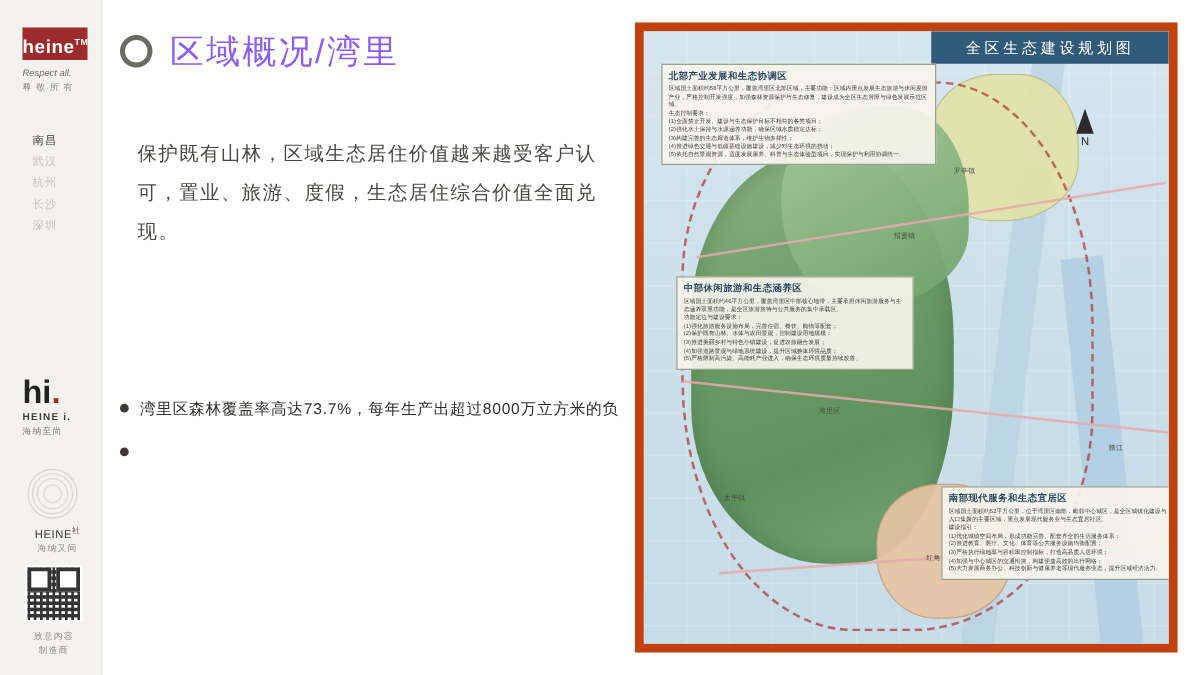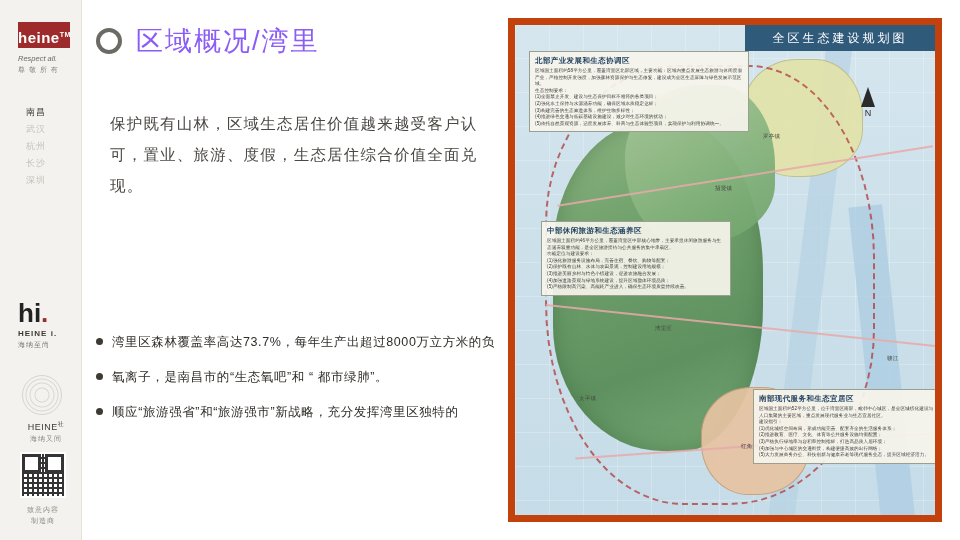--- a/index.html
+++ b/index.html
@@ -179,21 +179,20 @@
     color: #4a4843;
     line-height: 31px;
     letter-spacing: 1.2px;
   }
 
   
   .bullets {
     position: absolute;
     left: 96px; top: 316px;
     width: 404px;
-    margin-top: 15px;
   }
   .bullet {
     display: flex;
     align-items: flex-start;
     margin-bottom: 13px;
   }
   .bullet .dot {
     width: 7px; height: 7px;
     border-radius: 50%;
     background: #3d3a34;
@@ -402,25 +401,20 @@
 
   <div class="intro">保护既有山林，区域生态居住价值越来越受客户认可，置业、旅游、度假，生态居住综合价值全面兑现。</div>
 
   <div class="bullets">
     <div class="bullet">
       <div class="dot"></div>
       <div class="txt">湾里区森林覆盖率高达73.7%，每年生产出超过8000万立方米的负</div>
     </div>
     <div class="bullet">
       <div class="dot"></div>
-      <div class="txt">氧离子，是南昌市的“生态氧吧”和 “ 都市绿肺”。</div>
-    </div>
-    <div class="bullet">
-      <div class="dot"></div>
-      <div class="txt">顺应“旅游强省”和“旅游强市”新战略，充分发挥湾里区独特的</div>
     </div>
   </div>
 
   <div class="map">
     <div class="bg-a"></div>
     <div class="grid"></div>
     <div class="river-a"></div>
     <div class="river-b"></div>
     <div class="land-ne"></div>
     <div class="land-main"></div>

